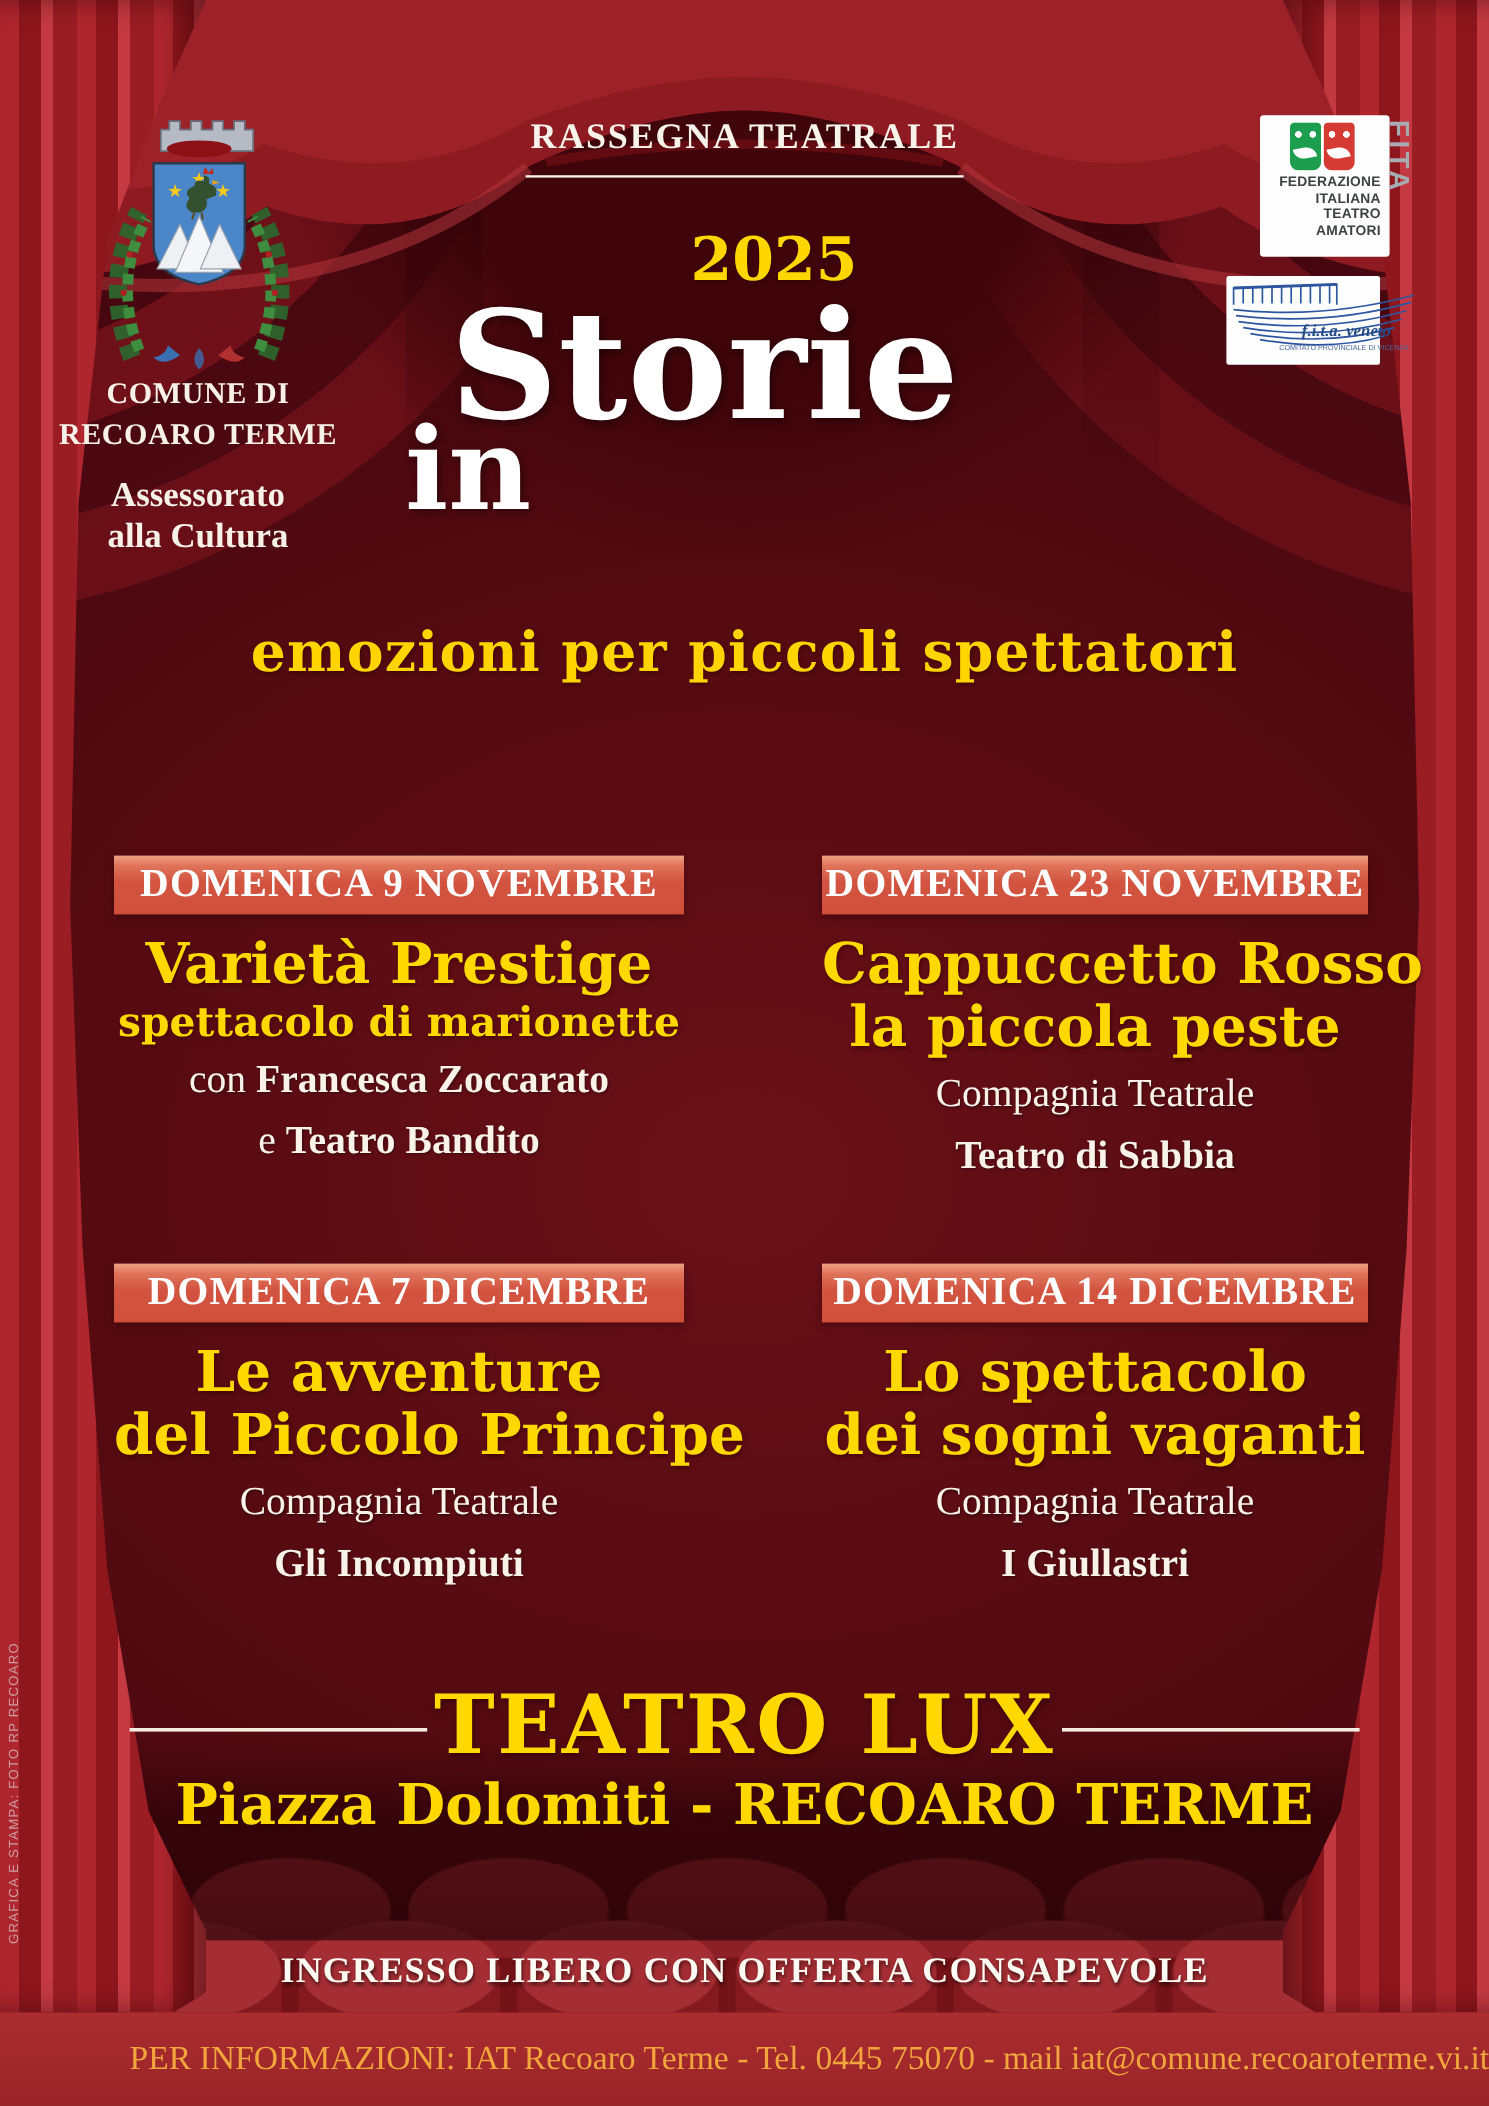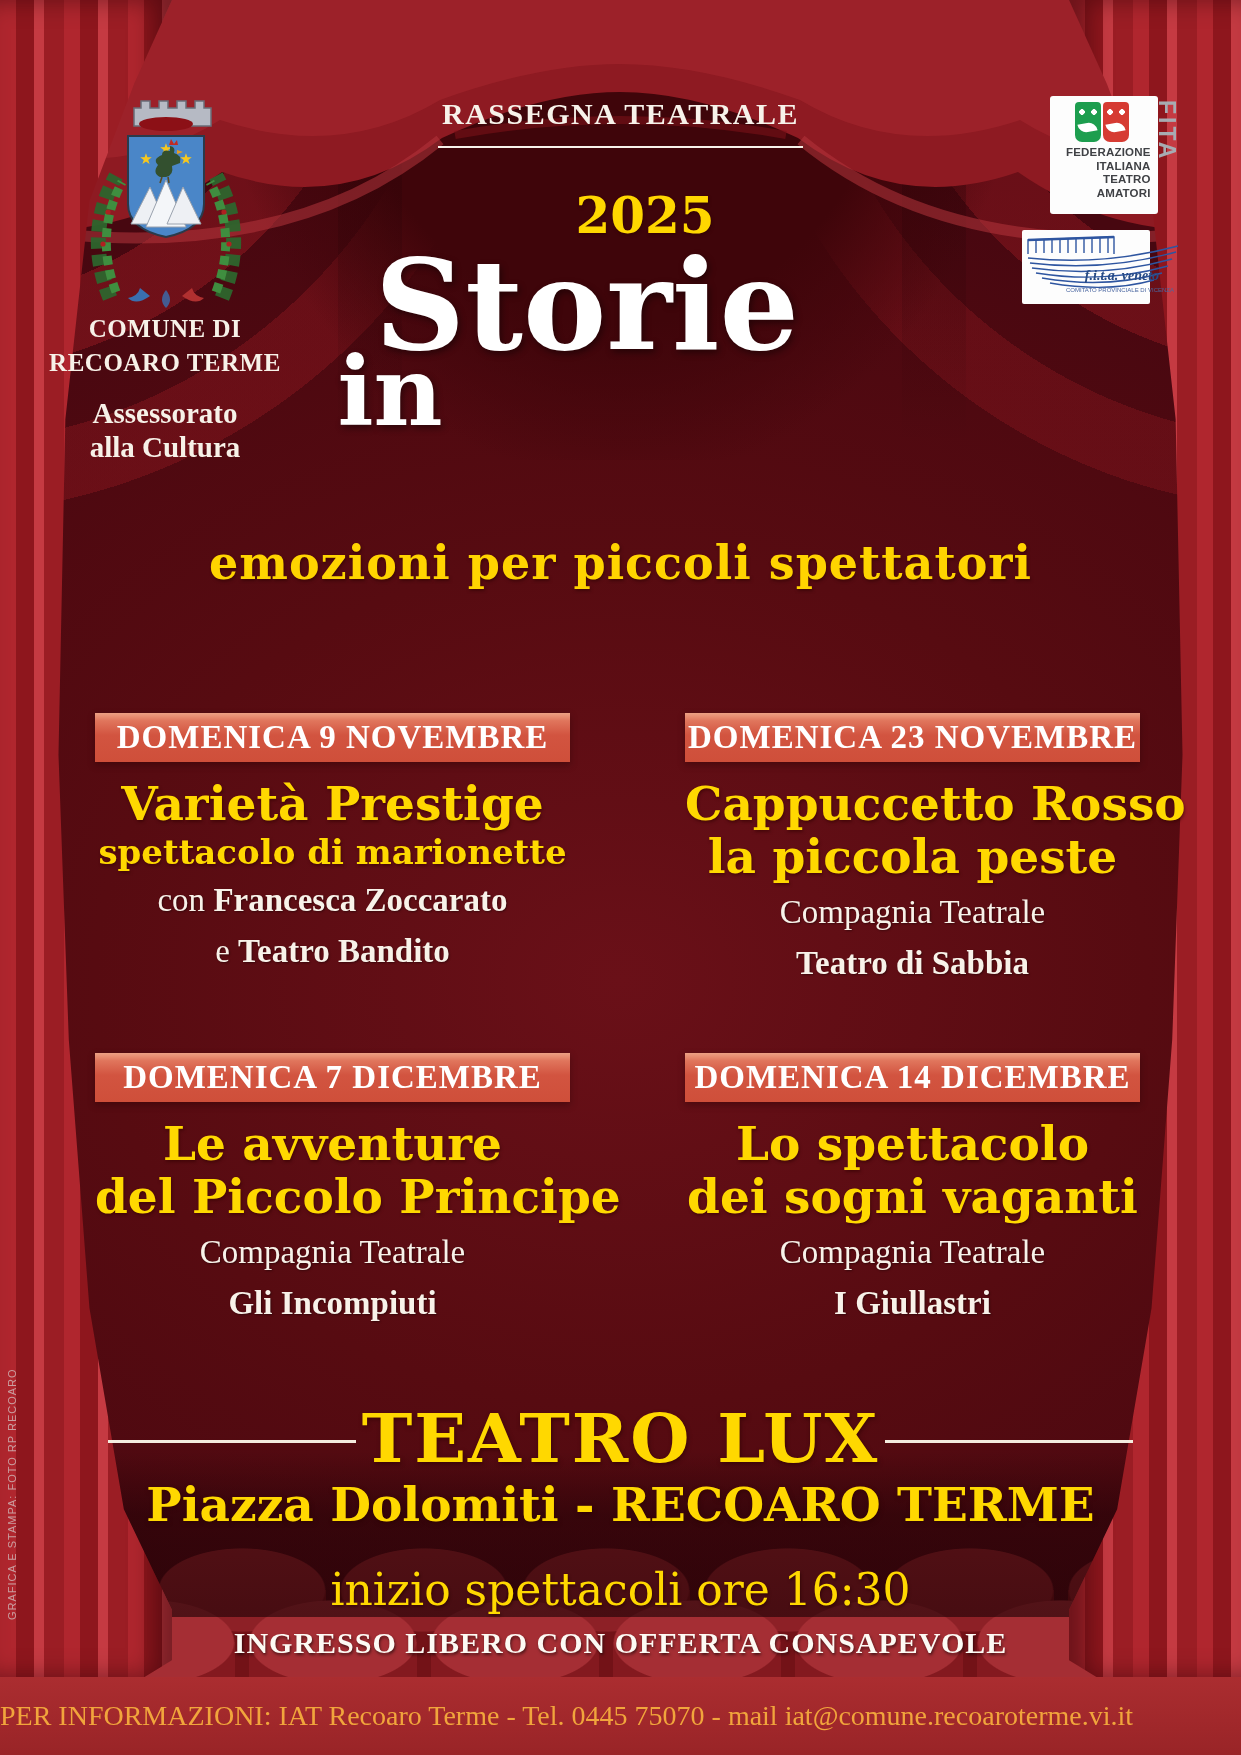--- a/index.html
+++ b/index.html
@@ -44,21 +44,21 @@
   .org .dept{margin-top:16px;font-size:29px;font-weight:700;line-height:1.2;}
   .kicker{top:97px;font-size:30px;font-weight:700;color:#f7f2ea;letter-spacing:1.5px;}
   .kicker span{display:inline-block;padding:0 4px 15px;border-bottom:2px solid #f7f2ea;}
   .year{top:186px;left:645px;transform:translateX(-50%);font-family:"DejaVu Serif",serif;
     font-size:50px;font-weight:700;color:#ffd700;text-shadow:1px 2px 3px rgba(40,0,0,.5);}
   .tw{font-family:"DejaVu Serif",serif;font-weight:700;color:#fff;white-space:nowrap;
     text-shadow:2px 3px 7px rgba(0,0,0,.45);transform:translateX(-50%);}
   .w1{top:232px;left:587px;font-size:125px;}
   .w2{top:336px;left:390px;font-size:95px;}
   .w3{top:404px;left:607px;font-size:118px;}
-  .subtitle{top:536px;font-family:"DejaVu Serif",serif;font-size:46px;font-weight:700;color:#ffd400;
+  .subtitle{top:516px;font-family:"DejaVu Serif",serif;font-size:46px;font-weight:700;color:#ffd400;
     letter-spacing:1px;text-shadow:1px 2px 3px rgba(40,0,0,.5);}
   
   .fita{left:1050px;top:96px;width:108px;height:118px;background:#fdfdfd;border-radius:3px;
     display:flex;padding:4px 2px 4px 4px;box-sizing:border-box;}
   .fita-main{flex:1;display:flex;flex-direction:column;align-items:flex-end;}
   .masks{display:flex;gap:2px;margin:2px auto 4px;}
   .mask{width:26px;height:40px;border-radius:4px 4px 7px 7px;position:relative;
     background-image:radial-gradient(circle 3px at 7px 10px,#fff 2.6px,transparent 3px),
                      radial-gradient(circle 3px at 19px 10px,#fff 2.6px,transparent 3px);}
   .mask.green{background-color:#1d9e4f;}
@@ -88,21 +88,21 @@
     letter-spacing:2px;text-shadow:1px 2px 4px rgba(40,0,0,.6);}
   .lux-line{position:absolute;top:1440px;width:248px;height:3px;background:#f4ecdf;z-index:5;}
   .lux-line.l{left:108px}.lux-line.r{right:108px}
   .address{top:1477px;font-family:"DejaVu Serif",serif;font-size:47px;font-weight:700;color:#ffd800;
     text-shadow:1px 2px 4px rgba(40,0,0,.6);}
   .showtime{top:1564px;font-family:"DejaVu Serif",serif;font-size:44px;color:#ffd800;
     text-shadow:1px 2px 3px rgba(40,0,0,.6);}
   .admission{top:1626px;font-size:30px;font-weight:700;color:#fdfaf4;letter-spacing:1px;
     text-shadow:1px 2px 3px rgba(0,0,0,.55);}
   .footer{position:absolute;left:0;right:0;top:1677px;height:78px;z-index:6;
-    background:linear-gradient(#ab2d30,#992427);display:flex;align-items:center;justify-content:flex-start;
+    background:linear-gradient(#ab2d30,#992427);display:flex;align-items:center;justify-content:flex-end;
     font-size:28px;color:#f1a53c;}
   .print-credit{position:absolute;left:6px;top:1300px;height:320px;z-index:5;writing-mode:vertical-rl;
     transform:rotate(180deg);font-family:"Liberation Sans",sans-serif;font-size:11px;letter-spacing:1px;
     color:#cdb4b4;opacity:.85;}
 </style>
 </head>
 <body>
 
 <div class="poster">
 
@@ -240,21 +240,20 @@
       <span class="t2">dei sogni vaganti</span>
     </h3>
     <p class="credit"><span>Compagnia Teatrale</span><b></b></p>
     <p class="credit"><span></span><b>I Giullastri</b></p>
   </article>
 
   <div class="z center lux">TEATRO LUX</div>
   <div class="lux-line l"></div>
   <div class="lux-line r"></div>
   <div class="z center address">Piazza Dolomiti - RECOARO TERME</div>
-  <div class="z center showtime">inizio spettacoli ore 16:30</div>
   <div class="z center admission">INGRESSO LIBERO CON OFFERTA CONSAPEVOLE</div>
 
   <footer class="footer">
     <span>PER INFORMAZIONI: IAT Recoaro Terme - Tel. 0445 75070 - mail iat@comune.recoaroterme.vi.it</span>
   </footer>
 
   <div class="print-credit">GRAFICA E STAMPA: FOTO RP RECOARO</div>
 </div>
 
 </body></html>

